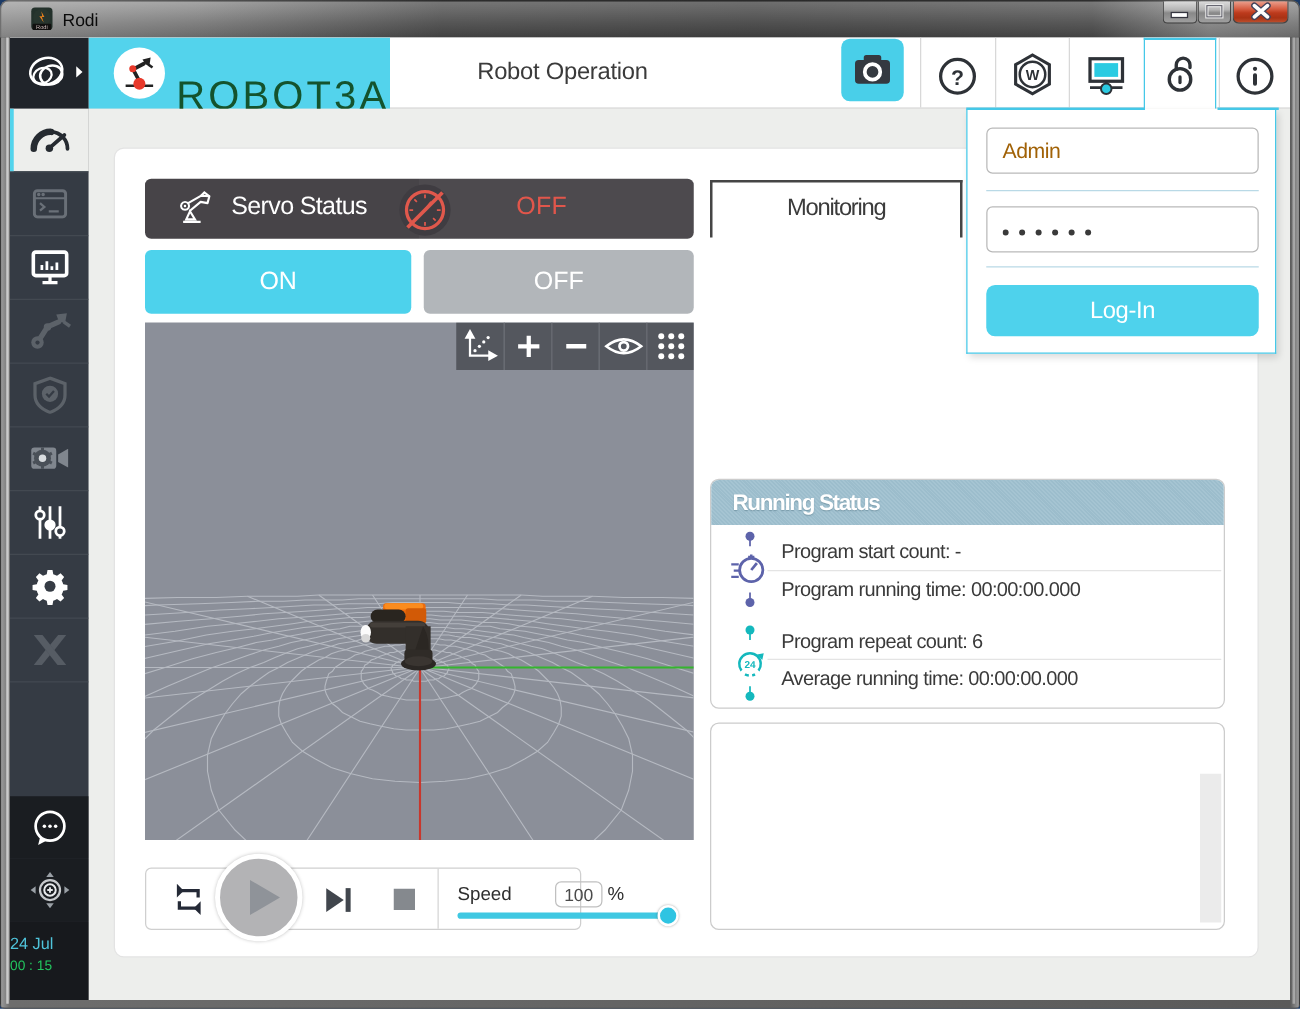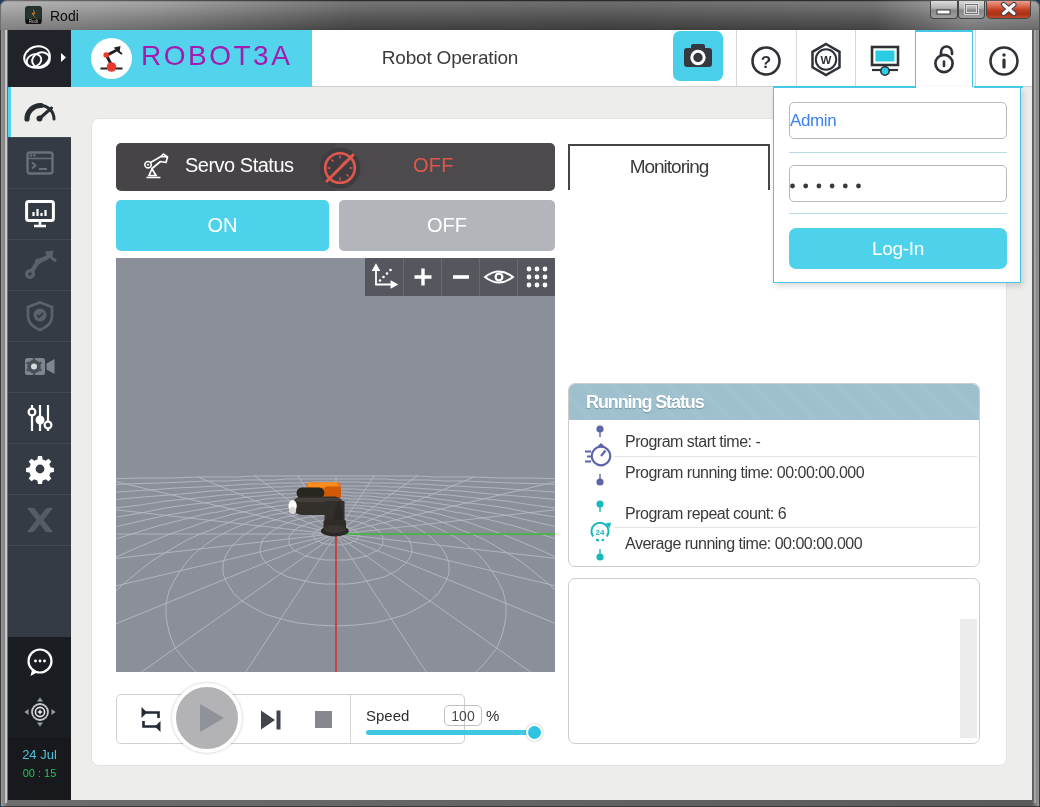--- a/index.html
+++ b/index.html
@@ -16,34 +16,34 @@
 .titleicon{position:absolute;left:25px;top:6px;width:17px;height:18px;background:#23312b;border-radius:3px}
 .titletext{position:absolute;left:50px;top:8px;font-size:14px;color:#0a0a0a}
 .wbtn{position:absolute;top:1px;height:18px;border:1px solid #454545;border-top:none}
 .wbtn.min{left:930px;width:28px;border-radius:0 0 4px 4px;background:linear-gradient(180deg,#dcdcdc,#b5b5b5 40%,#888 55%,#9f9f9f)}
 .wbtn.max{left:958px;width:27px;border-radius:0 0 4px 4px;background:linear-gradient(180deg,#dcdcdc,#b5b5b5 40%,#888 55%,#9f9f9f)}
 .wbtn.close{left:986px;width:45px;border-radius:0 0 5px 5px;background:linear-gradient(180deg,#eba08e 0,#d75f44 35%,#bc3a1c 55%,#a93214 78%,#bd4f2e)}
 .app{position:absolute;left:8px;top:30px;width:1024px;height:770px;background:#fff;overflow:hidden}
 .hdr{position:absolute;left:0;top:0;width:1024px;height:57px;background:#fff;border-bottom:1px solid #cfcfcf}
 .logo-dark{position:absolute;left:0;top:0;width:63px;height:57px;background:#20242a}
 .logo-cyan{position:absolute;left:63px;top:0;width:241px;height:57px;background:#53d3ec}
-.r3a{position:absolute;left:70px;top:10px;color:#a21caf;font-size:28px;letter-spacing:2.5px}
+.r3a{position:absolute;left:70px;top:28px;color:#14532d;font-size:32px;letter-spacing:2.5px}
 .lcircle{position:absolute;left:20px;top:8px;width:41px;height:41px;background:#fff;border-radius:50%}
 .htitle{position:absolute;left:277px;top:0;width:330px;height:56px;line-height:56px;text-align:center;font-size:19px;letter-spacing:-0.2px;color:#3b3b3b}
 .cambtn{position:absolute;left:665px;top:1px;width:50px;height:50px;background:#49cfe9;border-radius:7px}
 .hsep{position:absolute;top:0;width:1px;height:56px;background:#d8d8d8}
 .hicon{position:absolute;top:0;width:59px;height:57px}
 .ptab{position:absolute;left:907px;top:0;width:58px;height:58px;background:#fff;border-left:1px solid #45c8e8;border-right:1px solid #45c8e8;border-top:2px solid #45c8e8}
 .side{position:absolute;left:0;top:57px;width:63px;height:713px;background:#353b44}
 .cellsep{position:absolute;left:0;width:63px;height:1px;background:#434951}
 .active-cell{position:absolute;left:0;top:0;width:63px;height:50px;background:#edeeec}
 .active-bar{position:absolute;left:0;top:0;width:3px;height:50px;background:#53d3ec}
 .sic{position:absolute;left:0;width:63px;height:50px;display:flex;align-items:center;justify-content:center}
 .sdk{background:#1a1d21}
-.sdate{position:absolute;left:0;top:650px;width:63px;height:63px;background:#17191d;text-align:center}
+.sdate{position:absolute;left:0;top:650px;width:63px;height:63px;background:#17191d;text-align:left}
 .sdate .d1{color:#4fc3da;font-size:13px;padding-top:10px}
 .sdate .d2{color:#22c55e;font-size:11px;padding-top:5px}
 .content{position:absolute;left:63px;top:57px;width:961px;height:713px;background:#edeeec}
 .mainpanel{position:absolute;left:20px;top:31px;width:916px;height:648px;background:#fff;border-radius:8px;border:1px solid #e3e3e3}
 .rstat{position:absolute;left:45px;top:56px;width:439px;height:48px;background:linear-gradient(90deg,#474448 0,#474448 50%,#4d4a4e 50%,#4d4a4e);border-radius:5px}
 .rstat .t{position:absolute;left:69px;top:11px;color:#fff;font-size:20px;letter-spacing:-0.5px}
 .rstat .off{position:absolute;left:297px;top:11px;color:#e1564b;font-size:20px;letter-spacing:0.2px}
 .onbtn{position:absolute;left:45px;top:113px;width:213px;height:51px;background:#4dd2ec;border-radius:5px;color:#fff;font-size:20px;text-align:center;line-height:51px}
 .offbtn{position:absolute;left:268px;top:113px;width:216px;height:51px;background:#b2b6ba;border-radius:5px;color:#fff;font-size:20px;text-align:center;line-height:51px}
 .viewport{position:absolute;left:45px;top:171px;width:439px;height:414px;background:#8b8f99;overflow:hidden}
@@ -73,21 +73,21 @@
 .toggle:before{content:"";position:absolute;left:1px;top:0.5px;width:17px;height:17px;background:#fff;border-radius:50%}
 .psep{position:absolute;left:10px;top:87px;width:391px;height:1px;background:#9a9a9a}
 .radio{position:absolute;width:13px;height:13px;border-radius:50%;background:#c3cfd5;border:3.5px solid #3a3a3a}
 .rlbl{position:absolute;font-size:16px;color:#3a3a3a;letter-spacing:-0.7px;white-space:nowrap}
 .ritem{position:absolute;left:56px;font-size:16px;color:#3a3a3a;letter-spacing:-0.5px;white-space:nowrap}
 .rline{position:absolute;left:45px;right:2px;height:1px;background:#e4e4e4}
 .varbody{position:absolute;left:1px;top:36px;right:1px;bottom:1px;background:#fff;border-radius:0 0 6px 6px}
 .varscroll{position:absolute;right:2px;top:40px;width:17px;height:119px;background:#ebebeb}
 .popup{position:absolute;left:765px;top:57px;width:248px;height:196px;background:#fff;border:1px solid #45c8e8;border-top:none;box-shadow:2px 3px 6px rgba(0,0,0,.15)}
 .popup .topline{position:absolute;top:-1px;height:2px;background:#45c8e8}
-.linput{position:absolute;left:15px;width:218px;height:37px;border:1px solid #b9b9b9;border-radius:5px;font-size:17px;letter-spacing:-0.4px;color:#3b82f6;line-height:35px;}
+.linput{position:absolute;left:15px;width:218px;height:37px;border:1px solid #b9b9b9;border-radius:5px;font-size:17px;letter-spacing:-0.4px;color:#a16207;line-height:35px;padding-left:12px}
 .lline{position:absolute;left:15px;width:218px;height:1px;background:#b9d9e6}
 .loginbtn{position:absolute;left:15px;top:141px;width:218px;height:41px;background:#4ed2ec;border-radius:7px;color:#fff;font-size:19px;letter-spacing:-0.3px;text-align:center;line-height:41px}
 svg{display:block}
 .abs{position:absolute}
 </style></head>
 <body>
 <div class="win">
  <div class="tgrad"></div>
  <div class="frame"></div>
  <div class="titleicon">
@@ -463,21 +463,21 @@
               <circle cx="16" cy="135" r="3.6"></circle>
               <path d="M16 127 v5" stroke="#14b8bd" stroke-width="1.4"></path>
             </g>
       <g stroke="#14b8bd" fill="none" stroke-width="2">
               <path d="M9.2 114.5 a8.6 8.6 0 1 1 13.6 0"></path>
               <path d="M12 117.5 a8.6 8.6 0 0 0 8 0" stroke-dasharray="3.2 2.6"></path>
             </g>
             <path d="M21.5 101.5 l5.5 -1 -1.2 5.4 z" fill="#14b8bd"></path>
       <text x="16" y="112.5" font-size="8" font-weight="bold" fill="#14b8bd" text-anchor="middle">24</text>
      </svg>
-     <div class="ritem" style="top:49px">Program start time: -</div>
+     <div class="ritem" style="top:49px">Program start count: -</div>
      <div class="rline" style="top:72px"></div>
      <div class="ritem" style="top:80px">Program running time: 00:00:00.000</div>
      <div class="ritem" style="top:121px">Program repeat count: 6</div>
      <div class="rline" style="top:143px"></div>
      <div class="ritem" style="top:151px">Average running time: 00:00:00.000</div>
    </div>
    <div class="panel pvar">
      <div class="varbody"></div>
      <div class="varscroll"></div>
    </div>

